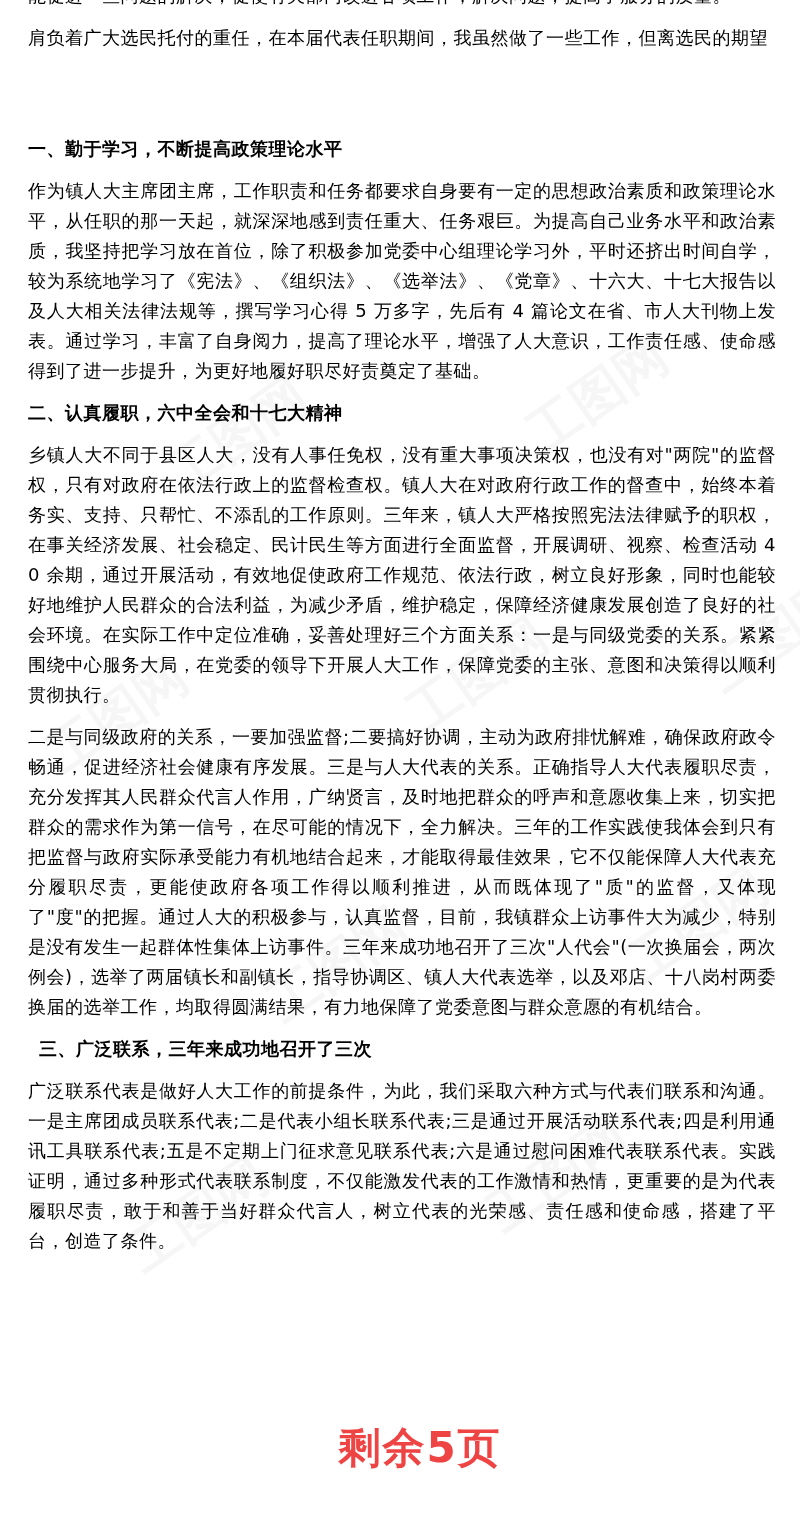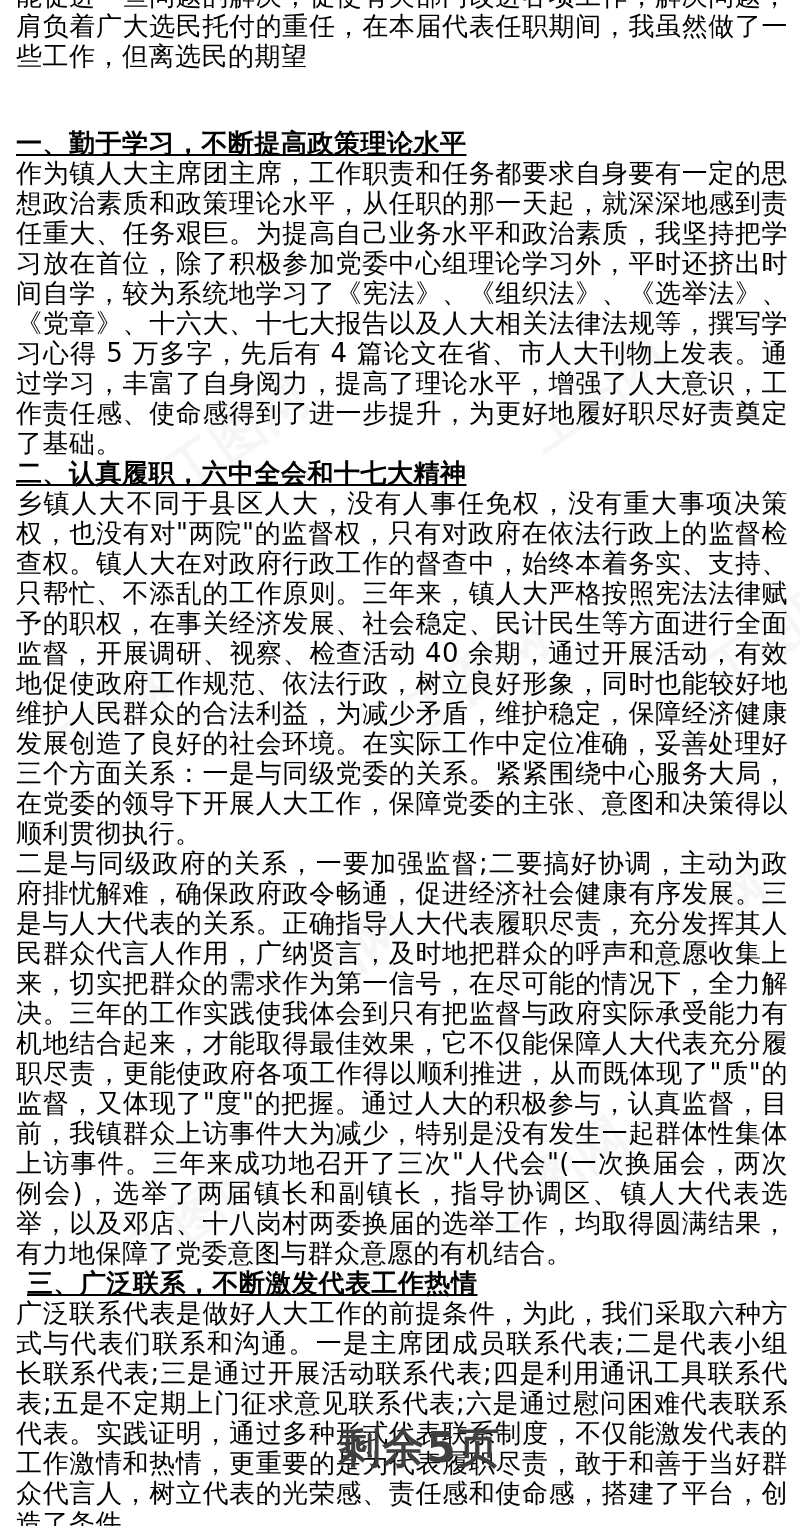--- a/index.html
+++ b/index.html
@@ -34,31 +34,30 @@
     color: #8a8a8a;
     opacity: 0.07;
     transform: rotate(-35deg);
     white-space: nowrap;
   }
   .content {
     position: relative;
     z-index: 1;
   }
   p.body-par, p.heading, .clip-inner {
-    margin: 0;
-    font-size: 26px;
+    margin: 12px;
+    font-size: 18px;
     line-height: 30px;
     text-align: justify;
     letter-spacing: 0.5px;
     word-break: break-all;
   }
   p.heading {
     font-weight: bold;
     text-align: left;
-    text-decoration: underline;
   }
   p.heading.indented {
     padding-left: 11px;
   }
   .clip-line {
     height: 11px;
     overflow: hidden;
   }
   .clip-inner {
     margin-top: -19px;
@@ -71,21 +70,21 @@
     left: 16px;
     right: 0;
     top: 1420px;
     z-index: 1;
     display: flex;
     justify-content: center;
     align-items: baseline;
     gap: 58px;
     font-size: 42px;
     font-weight: bold;
-    color: #404040;
+    color: #ef4444;
     letter-spacing: 2px;
     margin-left: 24px;
   }
 </style>
 </head>
 <body>
 
 <div class="page">
 
   <div class="watermark-layer">
@@ -115,21 +114,21 @@
     <p class="heading">一、勤于学习，不断提高政策理论水平</p>
 
     <p class="body-par">作为镇人大主席团主席，工作职责和任务都要求自身要有一定的思想政治素质和政策理论水平，从任职的那一天起，就深深地感到责任重大、任务艰巨。为提高自己业务水平和政治素质，我坚持把学习放在首位，除了积极参加党委中心组理论学习外，平时还挤出时间自学，较为系统地学习了《宪法》、《组织法》、《选举法》、《党章》、十六大、十七大报告以及人大相关法律法规等，撰写学习心得 5 万多字，先后有 4 篇论文在省、市人大刊物上发表。通过学习，丰富了自身阅力，提高了理论水平，增强了人大意识，工作责任感、使命感得到了进一步提升，为更好地履好职尽好责奠定了基础。</p>
 
     <p class="heading">二、认真履职，六中全会和十七大精神</p>
 
     <p class="body-par">乡镇人大不同于县区人大，没有人事任免权，没有重大事项决策权，也没有对"两院"的监督权，只有对政府在依法行政上的监督检查权。镇人大在对政府行政工作的督查中，始终本着务实、支持、只帮忙、不添乱的工作原则。三年来，镇人大严格按照宪法法律赋予的职权，在事关经济发展、社会稳定、民计民生等方面进行全面监督，开展调研、视察、检查活动 40 余期，通过开展活动，有效地促使政府工作规范、依法行政，树立良好形象，同时也能较好地维护人民群众的合法利益，为减少矛盾，维护稳定，保障经济健康发展创造了良好的社会环境。在实际工作中定位准确，妥善处理好三个方面关系：一是与同级党委的关系。紧紧围绕中心服务大局，在党委的领导下开展人大工作，保障党委的主张、意图和决策得以顺利贯彻执行。</p>
 
     <p class="body-par">二是与同级政府的关系，一要加强监督;二要搞好协调，主动为政府排忧解难，确保政府政令畅通，促进经济社会健康有序发展。三是与人大代表的关系。正确指导人大代表履职尽责，充分发挥其人民群众代言人作用，广纳贤言，及时地把群众的呼声和意愿收集上来，切实把群众的需求作为第一信号，在尽可能的情况下，全力解决。三年的工作实践使我体会到只有把监督与政府实际承受能力有机地结合起来，才能取得最佳效果，它不仅能保障人大代表充分履职尽责，更能使政府各项工作得以顺利推进，从而既体现了"质"的监督，又体现了"度"的把握。通过人大的积极参与，认真监督，目前，我镇群众上访事件大为减少，特别是没有发生一起群体性集体上访事件。三年来成功地召开了三次"人代会"(一次换届会，两次例会)，选举了两届镇长和副镇长，指导协调区、镇人大代表选举，以及邓店、十八岗村两委换届的选举工作，均取得圆满结果，有力地保障了党委意图与群众意愿的有机结合。</p>
 
-    <p class="heading indented">三、广泛联系，不断激发代表工作热情</p>
+    <p class="heading indented">三、广泛联系，三年来成功地召开了三次</p>
 
     <p class="body-par">广泛联系代表是做好人大工作的前提条件，为此，我们采取六种方式与代表们联系和沟通。一是主席团成员联系代表;二是代表小组长联系代表;三是通过开展活动联系代表;四是利用通讯工具联系代表;五是不定期上门征求意见联系代表;六是通过慰问困难代表联系代表。实践证明，通过多种形式代表联系制度，不仅能激发代表的工作激情和热情，更重要的是为代表履职尽责，敢于和善于当好群众代言人，树立代表的光荣感、责任感和使命感，搭建了平台，创造了条件。</p>
 
   </div>
 
   <div class="footer">
     <span>剩余5页</span>
   </div>
 
 </div>

